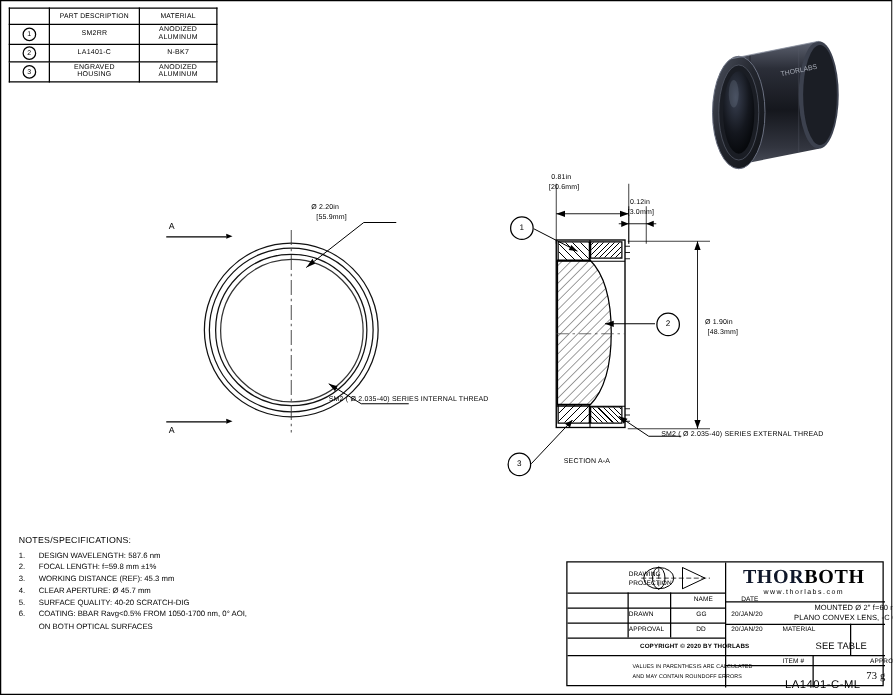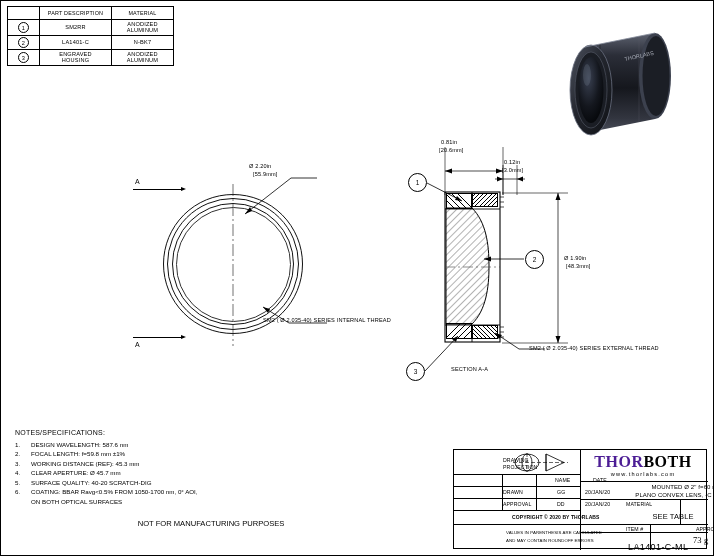--- a/index.html
+++ b/index.html
@@ -130,21 +130,21 @@
   .hline { position:absolute; height:1px; background:#000; }
 
   .thorlabs-logo {
     position:absolute; left:128px; top:4px; width:122px; text-align:center;
   }
   .thorlabs-logo .tl {
     font-family:"Liberation Serif", serif;
     font-weight:bold; font-size:16px; letter-spacing:.5px;
     line-height:1;
   }
-  .thorlabs-logo .tl .red { color:#4c1d95; }
+  .thorlabs-logo .tl .red { color:#0f172a; }
   .thorlabs-logo .url { font-size:5.6px; letter-spacing:1.2px; margin-top:1px; }
 
   .partnum { font-size:9px; letter-spacing:.4px; }
   .weight { font-size:8.5px; }
 </style>
 </head>
 <body>
 
 <div id="sheet">
 
@@ -375,21 +375,20 @@
           <span class="t">COATING: BBAR Ravg&lt;0.5% FROM 1050-1700 nm, 0° AOI,</span>
         </li>
       <li>
           <span class="n"></span>
           <span class="t">ON BOTH OPTICAL SURFACES</span>
         </li>
     </ol>
   </div>
 
   <div id="fip">
-    <div>NOT FOR MANUFACTURING PURPOSES</div>
   </div>
 
   <div id="titleblock">
 
     <div class="vline" style="left:126px; top:0; height:100px;"></div>
 
     <div class="hline" style="left:0; top:24px; width:126px;"></div>
     <div class="hline" style="left:0; top:36px; width:126px;"></div>
     <div class="hline" style="left:0; top:48px; width:126px;"></div>
     <div class="hline" style="left:0; top:60px; width:126px;"></div>

